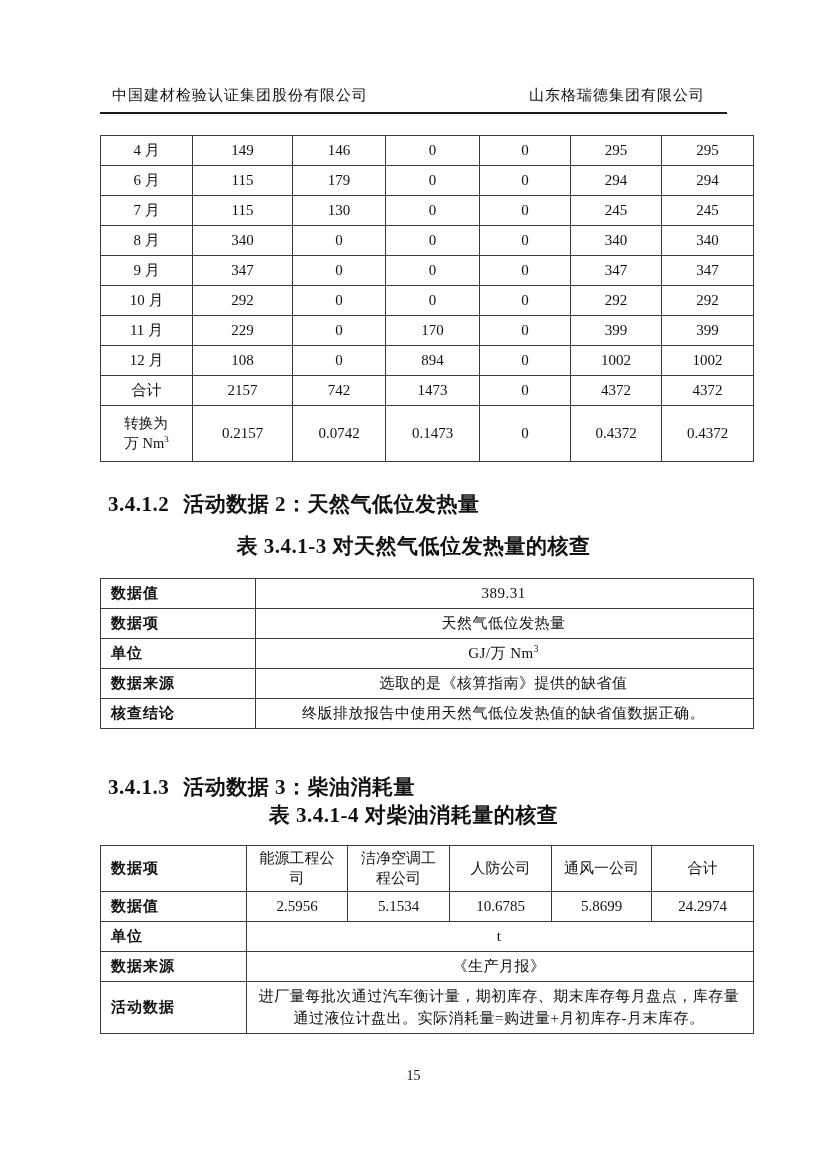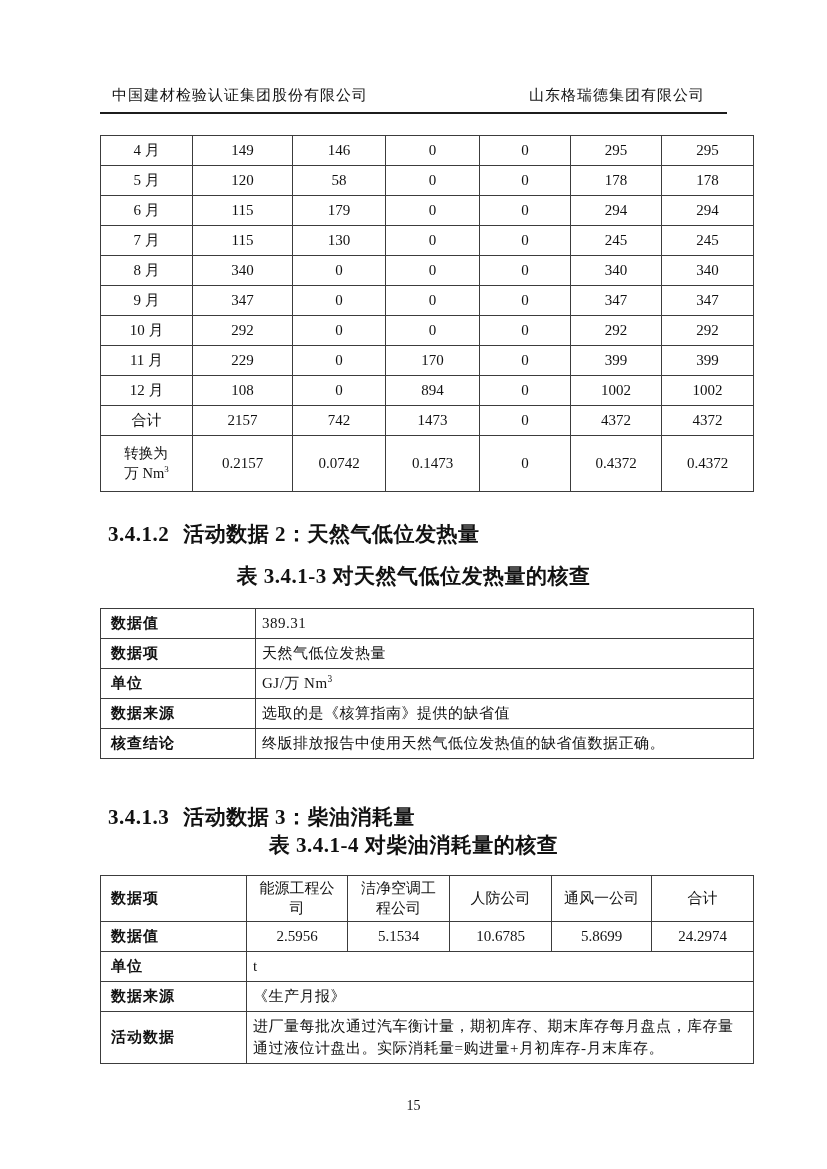--- a/index.html
+++ b/index.html
@@ -40,21 +40,21 @@
   td.c { text-align:center; height:30px; }
   tr.tall td { height:56px; }
   td.lbl {
     font-weight:bold;
     text-align:left;
     padding-left:10px;
     height:30px;
     letter-spacing:1px;
   }
   td.val {
-    text-align:left;
+    text-align:center;
     padding-left:6px;
     padding-right:8px;
     height:30px;
     letter-spacing:0.5px;
     font-family:Liberation Serif, serif;
   }
   sup { font-size:0.62em; }
   .conv-label { line-height:1.35; display:inline-block; text-align:left; font-size:14.5px; }
   
   .gas-table { margin-top:21px; }
@@ -110,29 +110,20 @@
     </colgroup>
     <tbody>
         <tr>
           <td class="c">4 月</td>
           <td class="c">149</td>
           <td class="c">146</td>
           <td class="c">0</td>
           <td class="c">0</td>
           <td class="c">295</td>
           <td class="c">295</td>
-        </tr>
-        <tr>
-          <td class="c">5 月</td>
-          <td class="c">120</td>
-          <td class="c">58</td>
-          <td class="c">0</td>
-          <td class="c">0</td>
-          <td class="c">178</td>
-          <td class="c">178</td>
         </tr>
         <tr>
           <td class="c">6 月</td>
           <td class="c">115</td>
           <td class="c">179</td>
           <td class="c">0</td>
           <td class="c">0</td>
           <td class="c">294</td>
           <td class="c">294</td>
         </tr>

